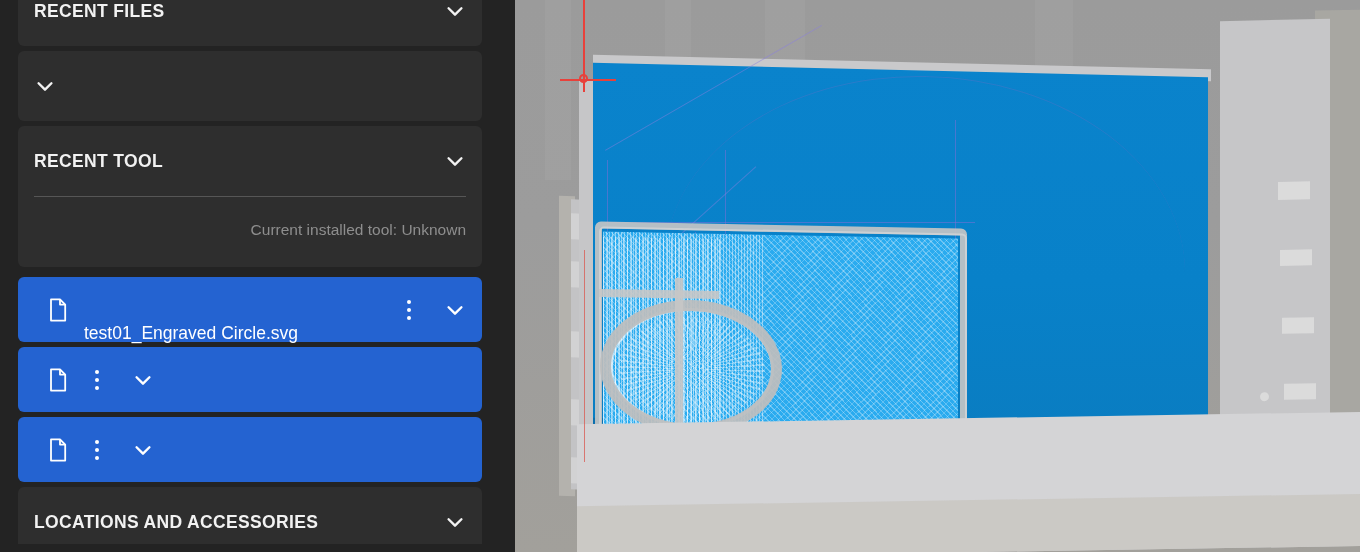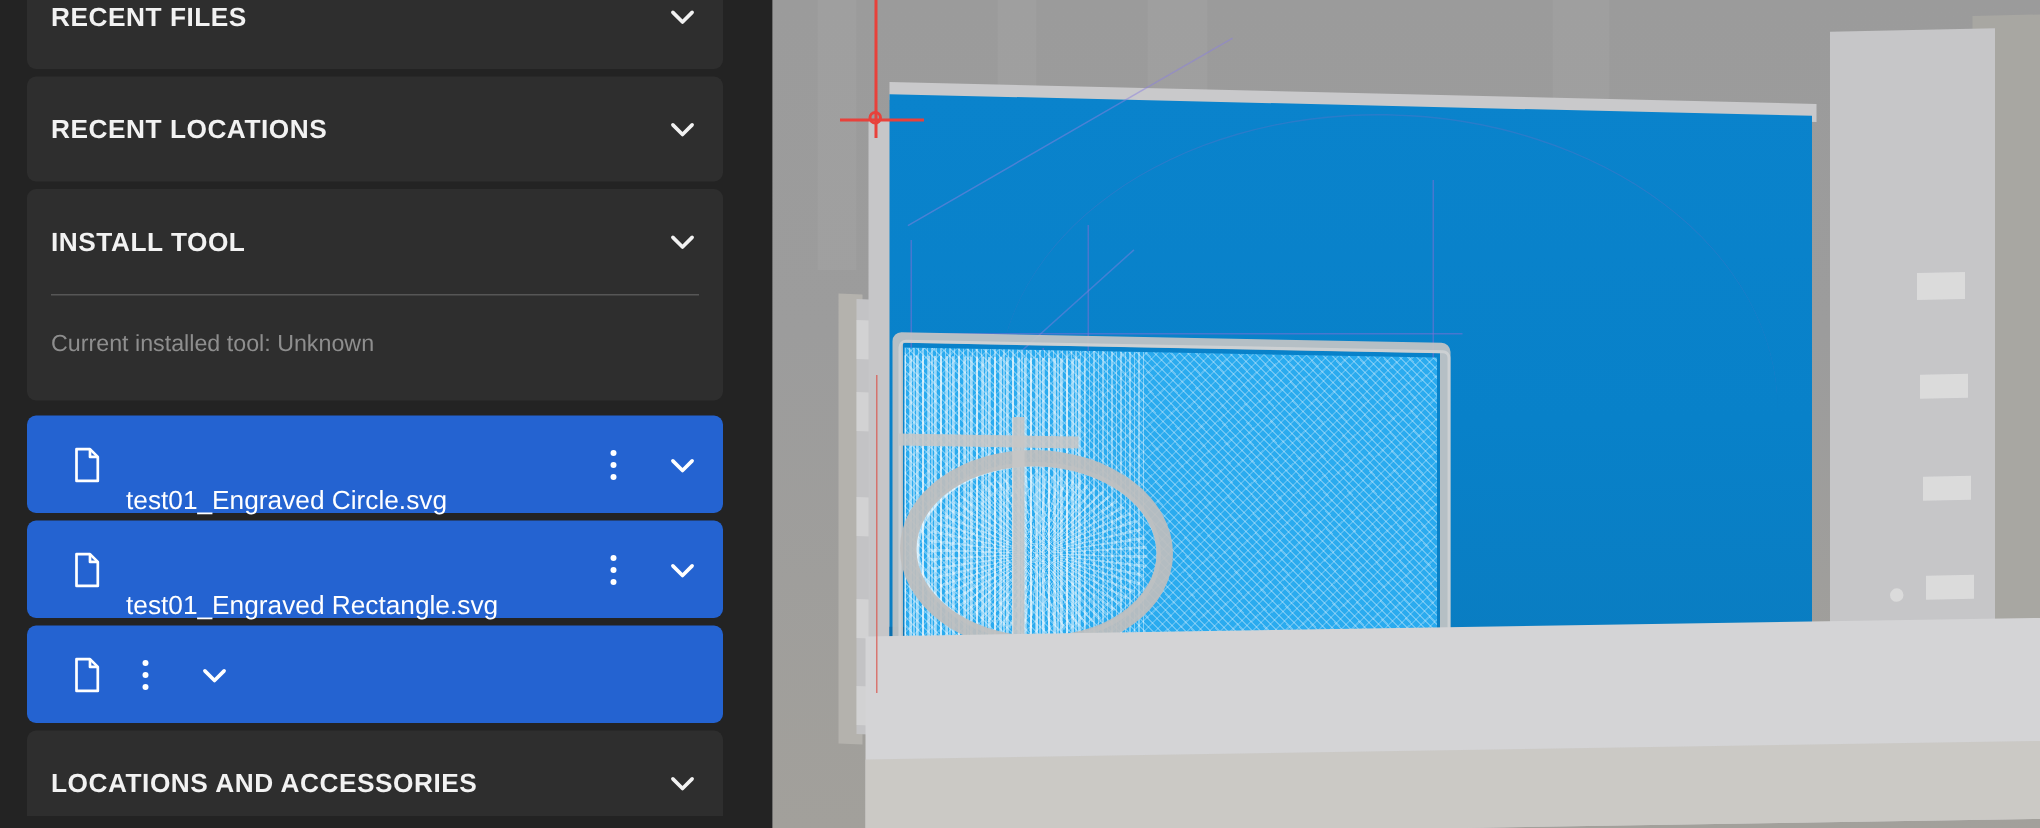--- a/index.html
+++ b/index.html
@@ -58,20 +58,21 @@
     display: block;
   }
   .chev svg { display: block; width: 22px; height: 22px; }
   .panel-divider {
     height: 1px;
     background: #565656;
     margin: 0 0 0 0;
   }
   .panel-body {
     padding: 22px 0 26px 0;
+    text-align: right;
   }
   .panel-note {
     color: #8e8e8e;
     font-size: 15.5px;
     line-height: 1.45;
   }
 
   
   .file-stack {
     display: flex;
@@ -381,32 +382,31 @@
           <span class="chev">
             <svg viewBox="0 0 24 24" fill="none" stroke="#f2f2f2" stroke-width="2.6" stroke-linecap="round" stroke-linejoin="round">
                 <polyline points="5,9 12,16 19,9"></polyline>
               </svg>
           </span>
         </div>
       </section>
 
       <section class="panel-card">
         <div class="panel-head">
-          <span class="panel-title">RECENT LOCATIONS</span>
           <span class="chev">
             <svg viewBox="0 0 24 24" fill="none" stroke="#f2f2f2" stroke-width="2.6" stroke-linecap="round" stroke-linejoin="round">
                 <polyline points="5,9 12,16 19,9"></polyline>
               </svg>
           </span>
         </div>
       </section>
 
       <section class="panel-card">
         <div class="panel-head">
-          <span class="panel-title">INSTALL TOOL</span>
+          <span class="panel-title">RECENT TOOL</span>
           <span class="chev">
             <svg viewBox="0 0 24 24" fill="none" stroke="#f2f2f2" stroke-width="2.6" stroke-linecap="round" stroke-linejoin="round">
                 <polyline points="5,9 12,16 19,9"></polyline>
               </svg>
           </span>
         </div>
         <div class="panel-divider"></div>
         <div class="panel-body">
           <div class="panel-note">Current installed tool: Unknown</div>
         </div>
@@ -434,21 +434,20 @@
           </span>
         </div>
 
         <div class="file-row">
           <span class="file-ico">
             <svg width="20" height="24" viewBox="0 0 20 24" fill="none" stroke="#ffffff" stroke-width="1.8" stroke-linejoin="round">
               <path d="M3 1.4 H12 L17.2 6.6 V22.6 H3 Z"></path>
               <path d="M12 1.4 V6.6 H17.2"></path>
             </svg>
           </span>
-          <span class="file-name">test01_Engraved Rectangle.svg</span>
           <span class="kebab">
             <i></i>
               <i></i>
               <i></i>
           </span>
           <span class="chev">
             <svg viewBox="0 0 24 24" fill="none" stroke="#ffffff" stroke-width="2.6" stroke-linecap="round" stroke-linejoin="round">
                 <polyline points="5,9 12,16 19,9"></polyline>
               </svg>
           </span>

